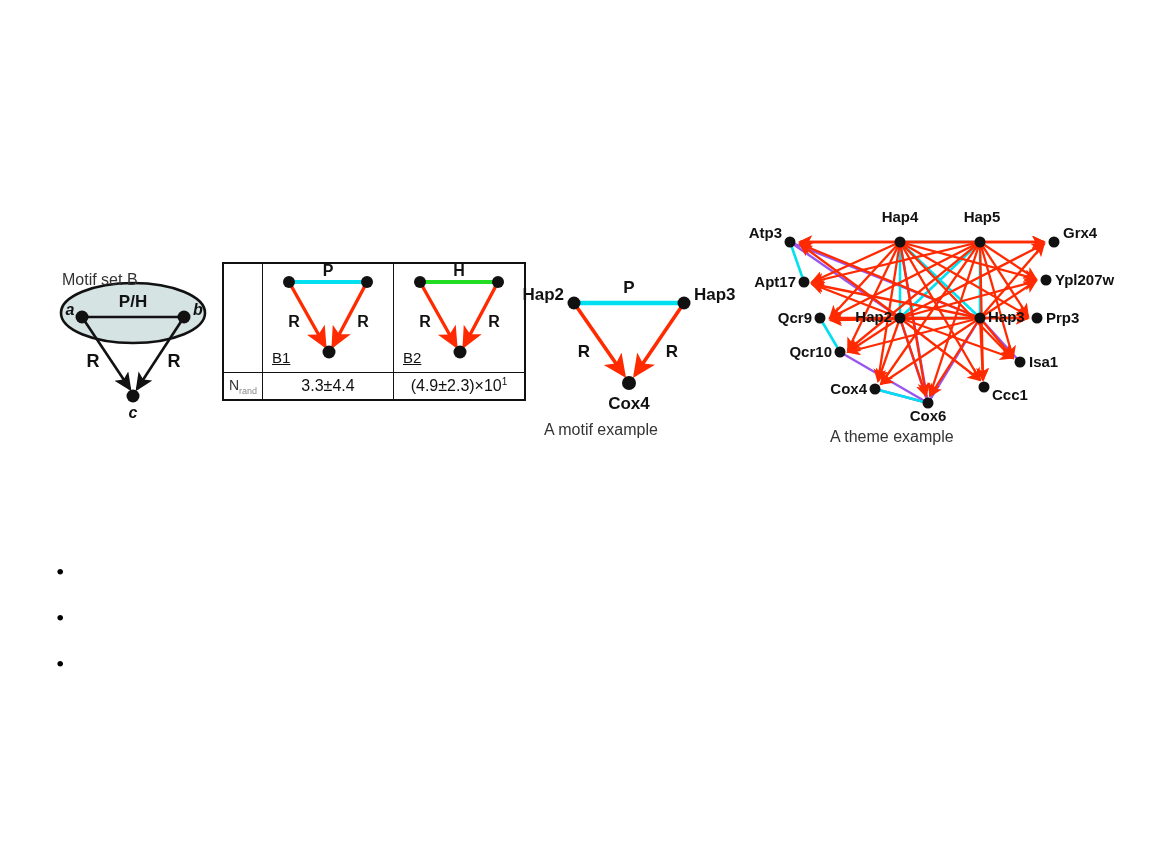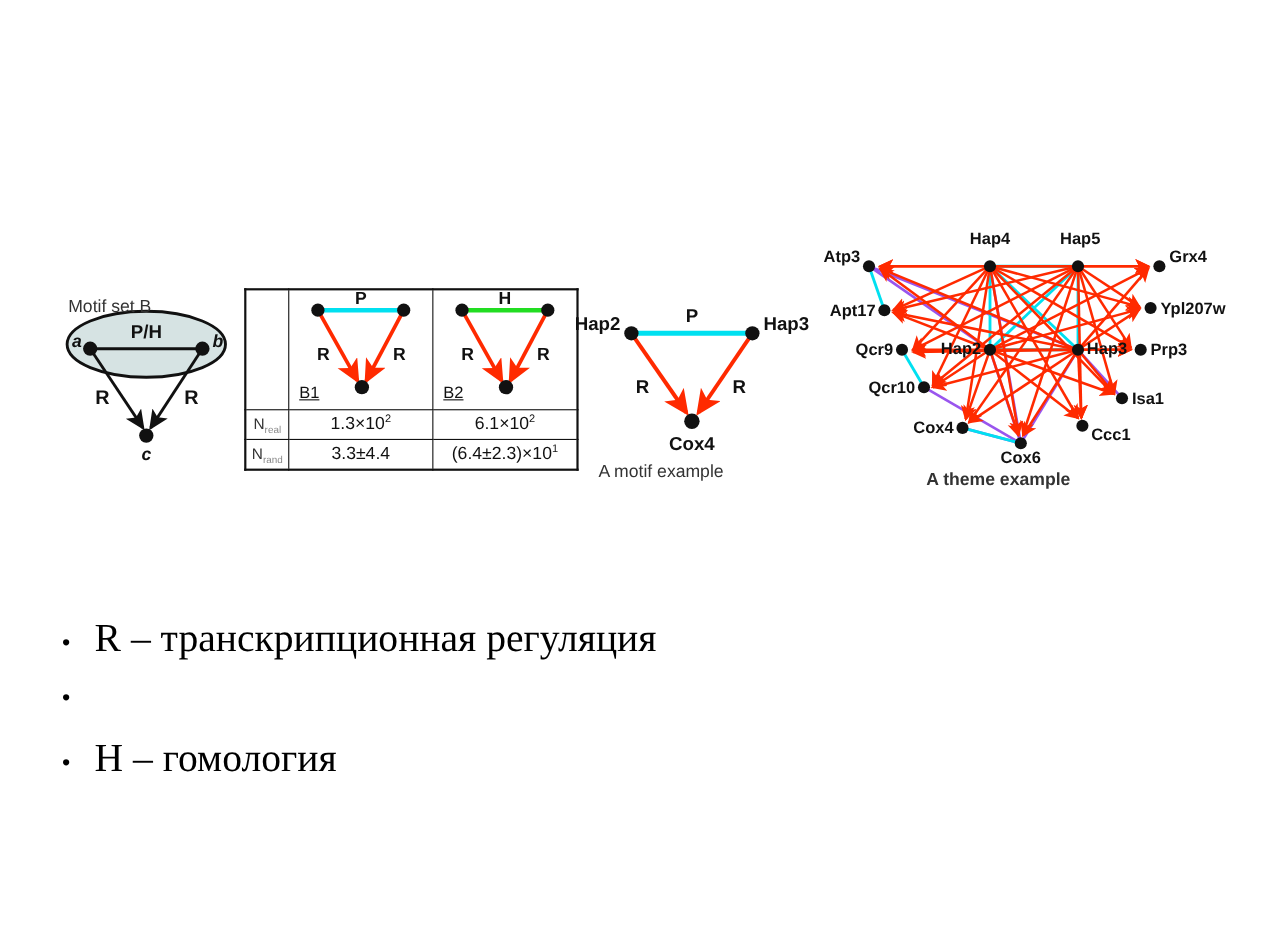--- a/index.html
+++ b/index.html
@@ -156,38 +156,27 @@
               <circle cx="66" cy="88" r="6.5" fill="#111"></circle>
               <text x="65" y="12" text-anchor="middle" font-size="16" font-weight="bold" fill="#111">H</text>
               <text x="31" y="63" text-anchor="middle" font-size="16" font-weight="bold" fill="#111">R</text>
               <text x="100" y="63" text-anchor="middle" font-size="16" font-weight="bold" fill="#111">R</text>
             </svg>
             <span class="bcode">B2</span>
           </td>
         </tr>
         <tr>
           <td class="rowhead">
-            <span>N</span><sub>real</sub>
-          </td>
-          <td class="valcell">
-            <span>1.3×10</span><sup class="exp">2</sup>
-          </td>
-          <td class="valcell">
-            <span>6.1×10</span><sup class="exp">2</sup>
-          </td>
-        </tr>
-        <tr>
-          <td class="rowhead">
             <span>N</span><sub>rand</sub>
           </td>
           <td class="valcell">
             <span>3.3±4.4</span><sup class="exp"></sup>
           </td>
           <td class="valcell">
-            <span>(6.4±2.3)×10</span><sup class="exp">1</sup>
+            <span>(4.9±2.3)×10</span><sup class="exp">1</sup>
           </td>
         </tr>
       </tbody>
         </table>
     </div>
 
     <div class="panel-motif">
       <svg width="230" height="150" viewBox="0 0 230 150">
         <defs>
           <marker id="redArrow3" markerWidth="8" markerHeight="8" refX="5.5" refY="3" orient="auto">
@@ -315,32 +304,30 @@
         <text x="70" y="123" text-anchor="end" font-size="15" font-weight="bold" fill="#111">Qcr9</text>
         <text x="90" y="157" text-anchor="end" font-size="15" font-weight="bold" fill="#111">Qcr10</text>
         <text x="125" y="194" text-anchor="end" font-size="15" font-weight="bold" fill="#111">Cox4</text>
         <text x="186" y="221" text-anchor="middle" font-size="15" font-weight="bold" fill="#111">Cox6</text>
         <text x="250" y="200" text-anchor="start" font-size="15" font-weight="bold" fill="#111">Ccc1</text>
         <text x="287" y="167" text-anchor="start" font-size="15" font-weight="bold" fill="#111">Isa1</text>
         <text x="304" y="123" text-anchor="start" font-size="15" font-weight="bold" fill="#111">Prp3</text>
         <text x="313" y="85" text-anchor="start" font-size="15" font-weight="bold" fill="#111">Ypl207w</text>
         <text x="321" y="38" text-anchor="start" font-size="15" font-weight="bold" fill="#111">Grx4</text>
       </svg>
-      <div class="fig-caption" style="left:100px;top:228px;font-weight:bold;">A theme example</div>
+      <div class="fig-caption" style="left:88px;top:228px;">A theme example</div>
     </div>
 
   </div>
 
   <div class="bullets">
     <div class="bullet-row">
       <span class="bullet-dot">•</span>
-      <span class="bullet-text">R – транскрипционная регуляция</span>
     </div>
     <div class="bullet-row">
       <span class="bullet-dot">•</span>
     </div>
     <div class="bullet-row">
       <span class="bullet-dot">•</span>
-      <span class="bullet-text">H – гомология</span>
     </div>
   </div>
 
 </div>
 
 </body></html>

